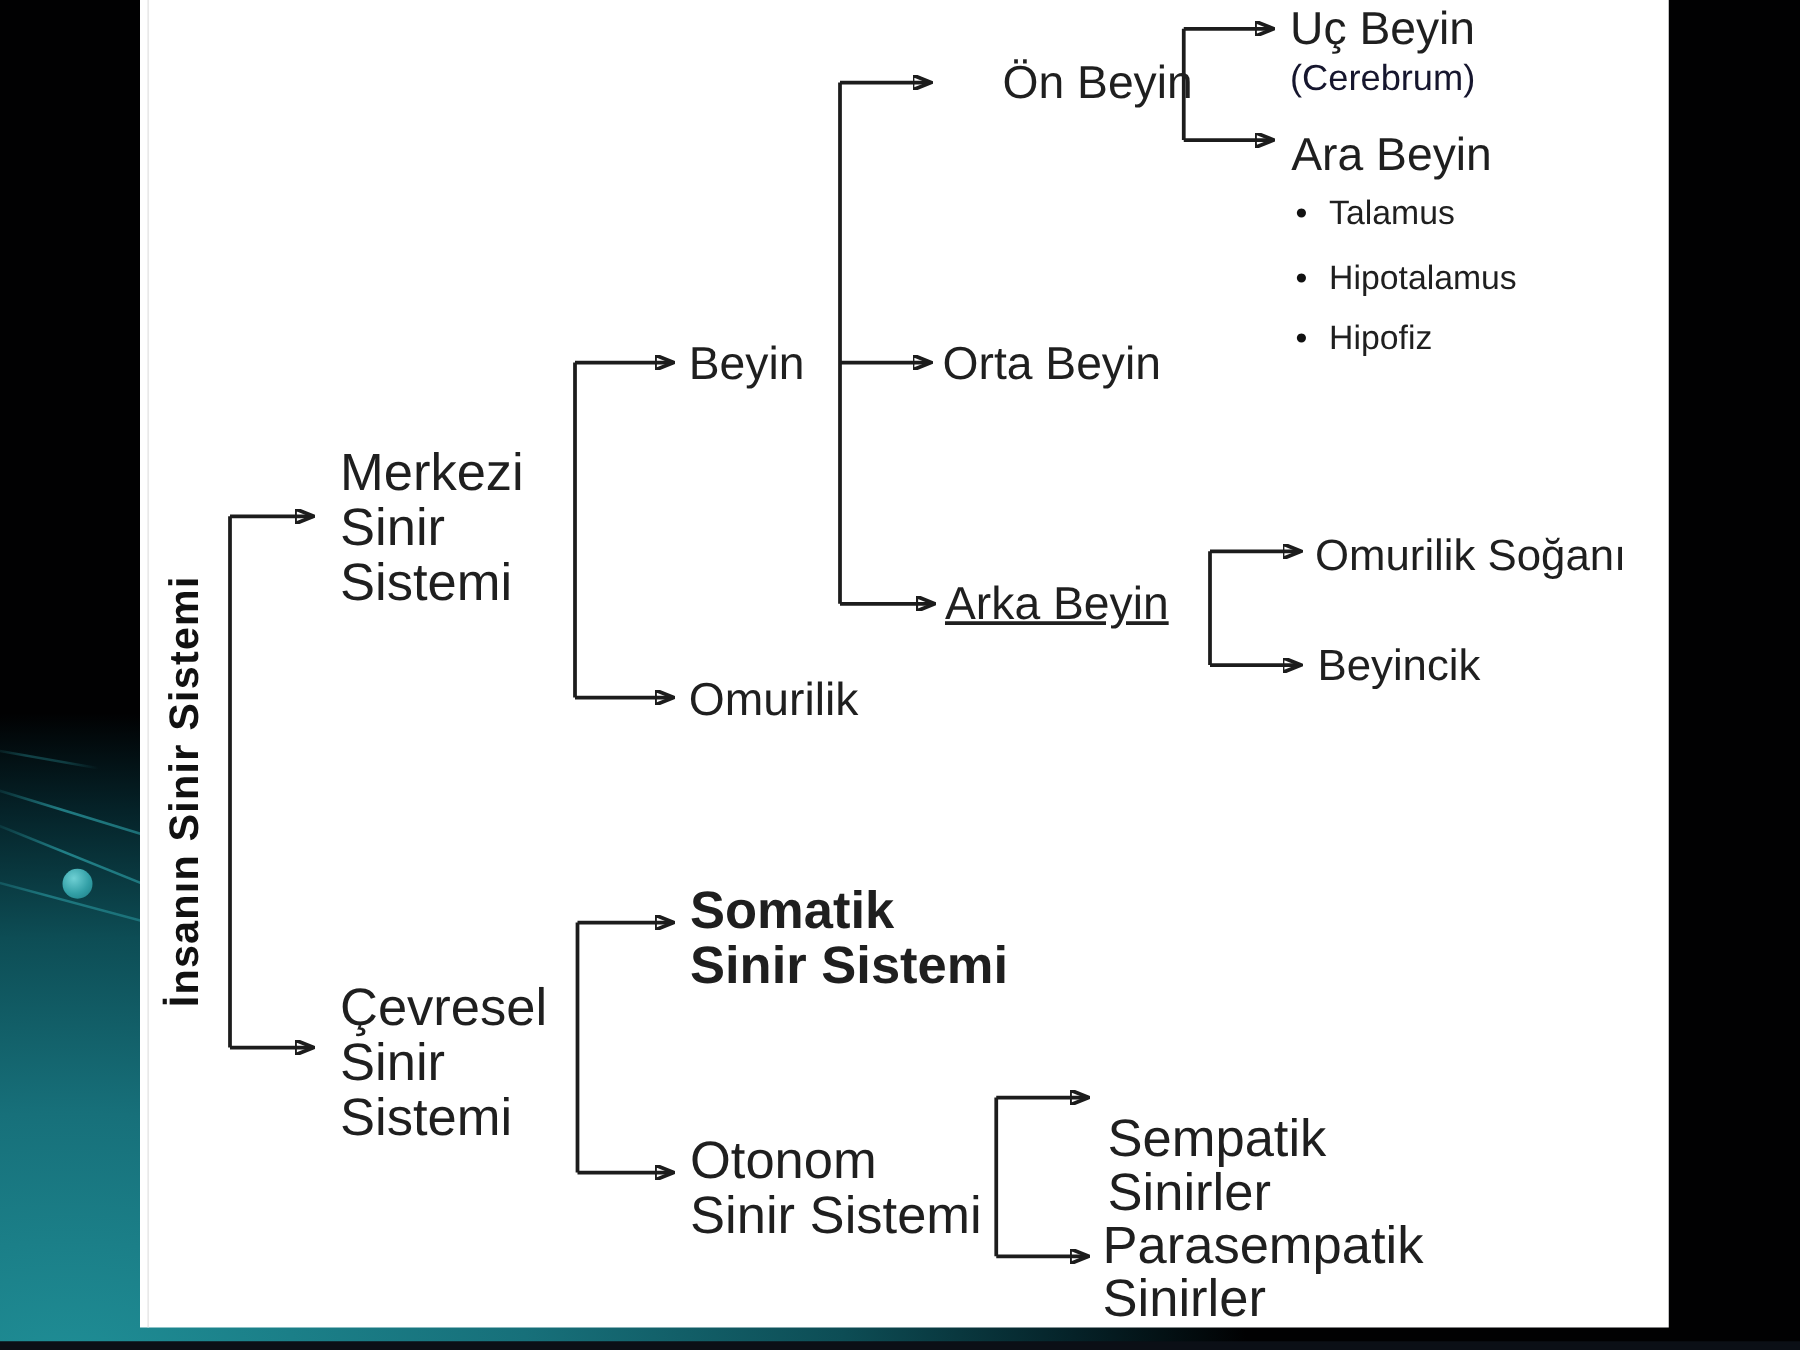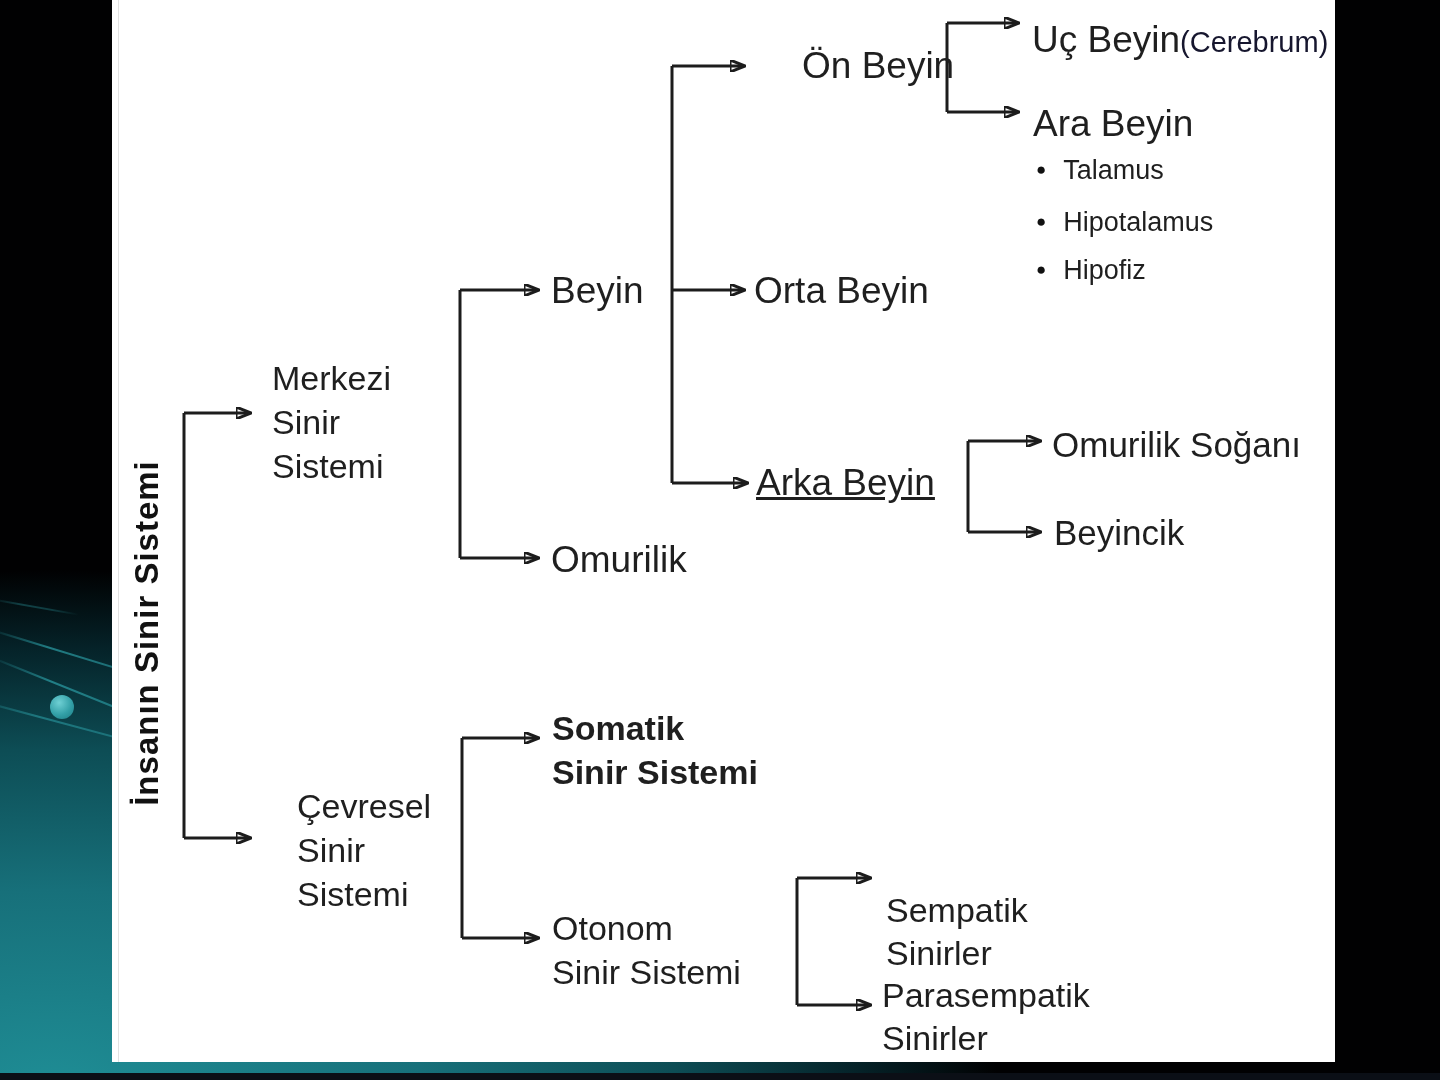--- a/index.html
+++ b/index.html
@@ -22,21 +22,21 @@
   .glow-dot{position:absolute;left:50px;top:695px;width:24px;height:24px;border-radius:50%;z-index:1;
     background:radial-gradient(circle at 38% 32%, #6fd0d4 0%, #33a0a7 55%, #1b7b83 100%);}
   
   .panel{position:absolute;left:112px;top:0;width:1223px;height:1062px;background:#ffffff;z-index:2;}
   .panel-edge{position:absolute;left:6px;top:0;width:1px;height:100%;background:#e2e2e2;}
   .bottom-bar{position:absolute;left:0;bottom:0;width:100%;height:7px;background:#0b0f16;z-index:3;}
   
   .connectors{position:absolute;left:0;top:0;z-index:4;}
   .connectors path, .connectors line{stroke:#1c1c1c;stroke-width:3;fill:none;}
   
-  .label{position:absolute;z-index:5;color:#1f1f1f;white-space:pre-line;line-height:44px;font-size:34px;}
+  .label{position:absolute;z-index:5;color:#1f1f1f;white-space:pre-line;line-height:44px;font-size:42px;}
   .lg{font-size:37px;line-height:40px;white-space:nowrap;}
   .title{font-weight:bold;font-size:33px;letter-spacing:1px;white-space:nowrap;
     left:147px;top:633px;transform:translate(-50%,-50%) rotate(-90deg);color:#111;}
   .uc-row{display:flex;align-items:baseline;}
   .cerebrum{font-size:29px;color:#16162e;letter-spacing:0;}
   .bullet-item{position:absolute;z-index:5;display:flex;align-items:center;color:#1f1f1f;
     font-size:27px;line-height:30px;white-space:nowrap;}
   .bdot{font-size:17px;margin-right:17px;color:#111;}
 </style>
 </head>
@@ -89,32 +89,32 @@
     <path d="M797,878 L797,1005"></path>
     <line x1="797" y1="878" x2="870" y2="878" marker-end="url(#ah)"></line>
     <line x1="797" y1="1005" x2="870" y2="1005" marker-end="url(#ah)"></line>
   </svg>
 
   <div class="label title">İnsanın Sinir Sistemi</div>
 
   <div class="label" style="left:272px;top:356px;">Merkezi
 Sinir
 Sistemi</div>
-  <div class="label" style="left:272px;top:784px;margin-left:25px;">Çevresel
+  <div class="label" style="left:272px;top:784px;">Çevresel
 Sinir
 Sistemi</div>
 
   <div class="label lg" style="left:551px;top:271px;">Beyin</div>
   <div class="label lg" style="left:551px;top:540px;">Omurilik</div>
 
   <div class="label lg" style="left:754px;top:46px;margin-left:48px;">Ön Beyin</div>
   <div class="label lg" style="left:754px;top:271px;">Orta Beyin</div>
   <div class="label lg" style="left:756px;top:463px;text-decoration:underline;">Arka Beyin</div>
 
-  <div class="label lg uc-row" style="left:1032px;top:20px;">
+  <div class="label lg uc-row" style="left:1032px;top:3px;flex-direction:column;">
     <span>Uç Beyin</span>
       <span class="cerebrum">(Cerebrum)</span>
   </div>
   <div class="label lg" style="left:1033px;top:92px;margin-top:12px;">Ara Beyin</div>
 
   <div class="bullet-item" style="left:1036px;top:155px;">
     <span class="bdot">●</span>
     <span>Talamus</span>
   </div>
   <div class="bullet-item" style="left:1036px;top:207px;">

